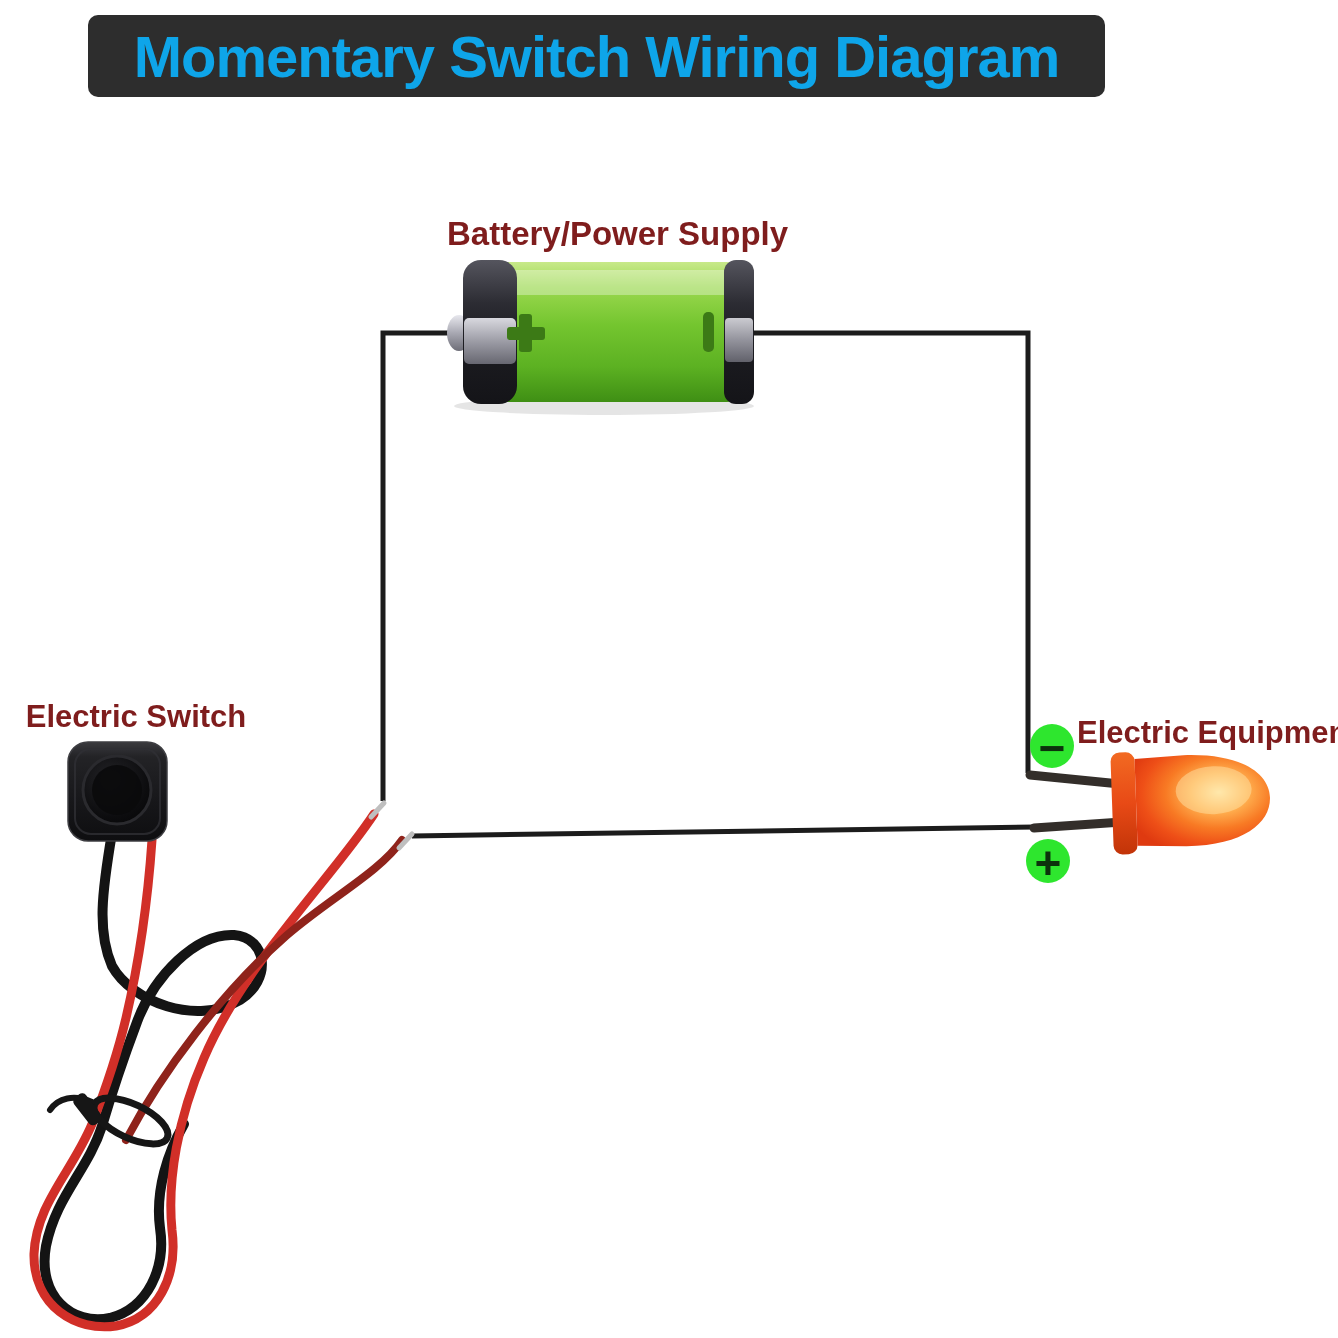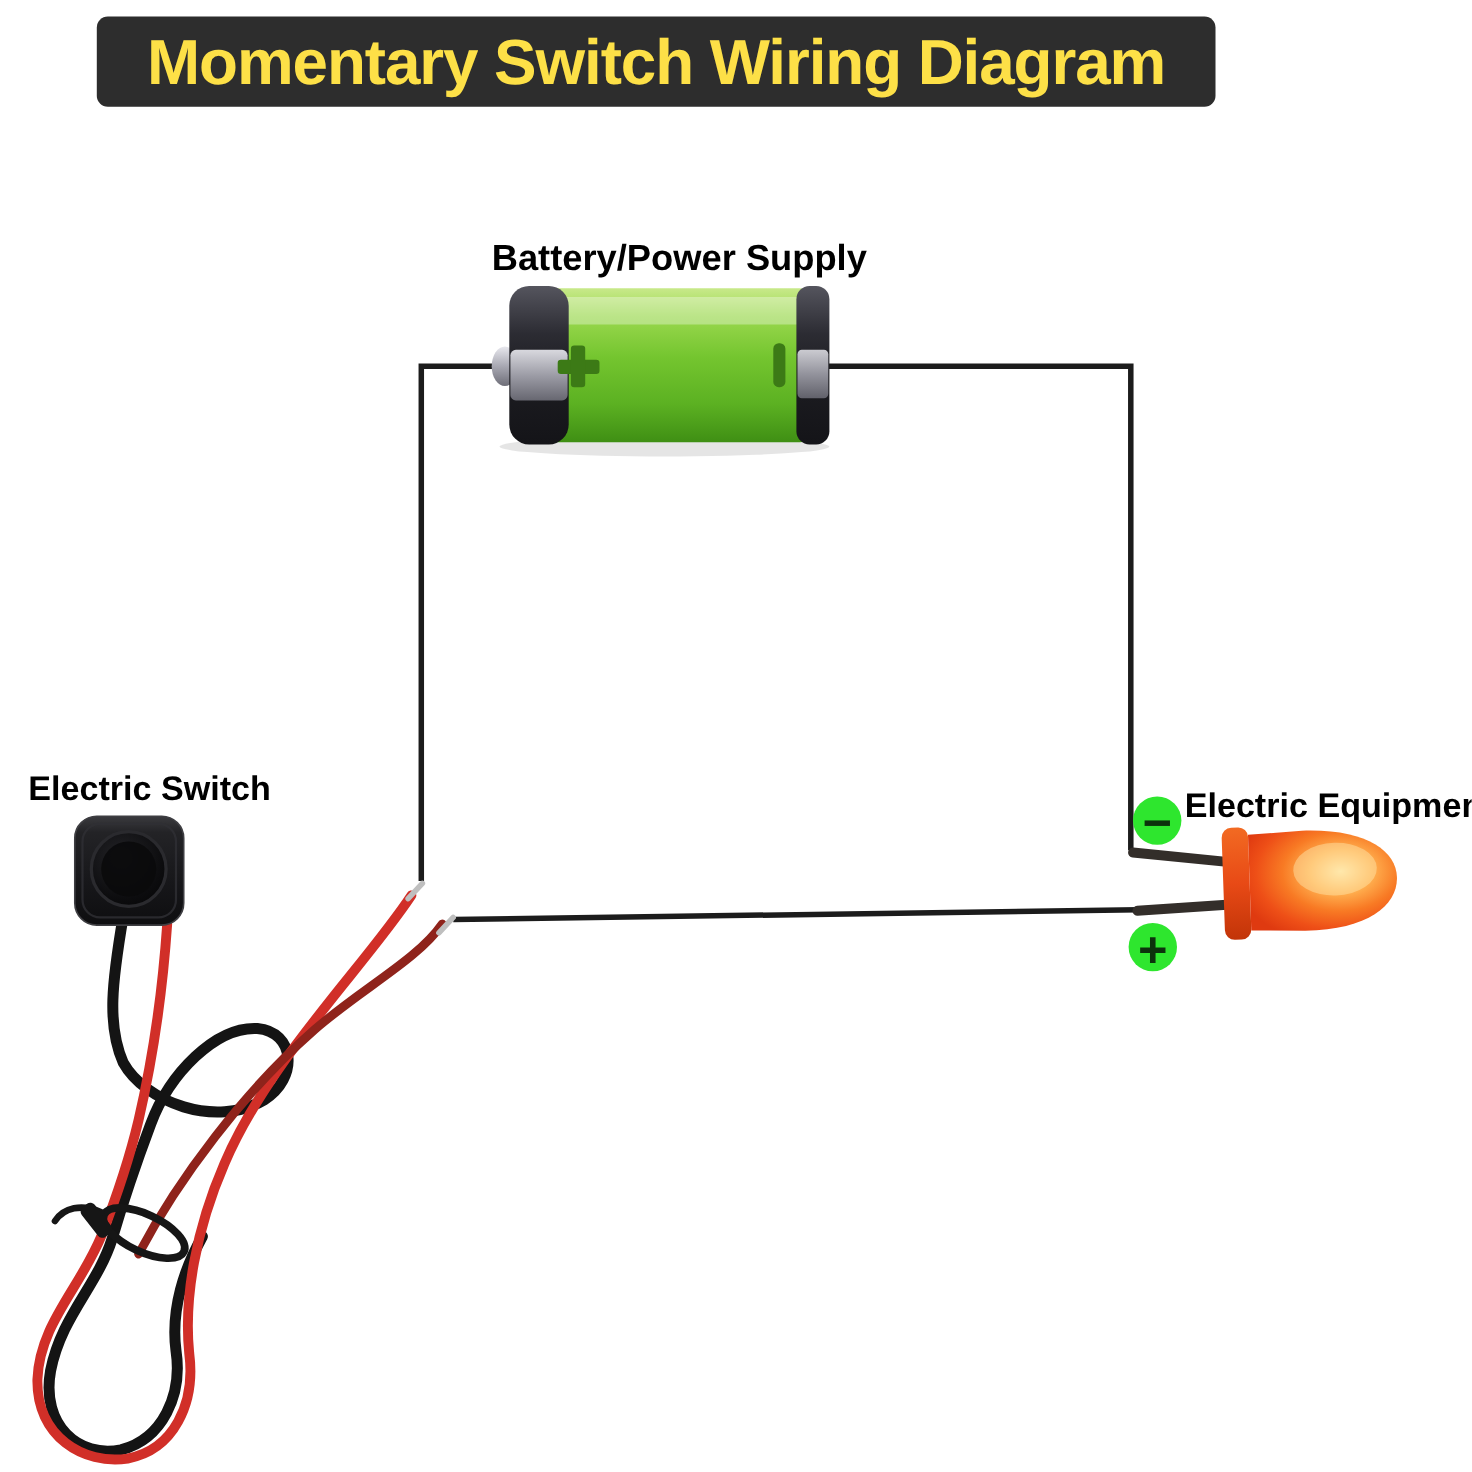--- a/index.html
+++ b/index.html
@@ -6,25 +6,25 @@
   .canvas{
     position:relative;width:1338px;height:1338px;background:#ffffff;
     font-family:"Liberation Sans", sans-serif;overflow:hidden;
   }
   .title-banner{
     position:absolute;left:88px;top:15px;width:1017px;height:82px;
     background:#2d2d2d;border-radius:10px;
     display:flex;align-items:center;justify-content:center;
   }
   .title-banner span{
-    color:#fde047;font-size:58px;font-weight:bold;letter-spacing:-1px;
+    color:#0ea5e9;font-size:58px;font-weight:bold;letter-spacing:-1px;
     white-space:nowrap;
   }
   .label{
-    position:absolute;color:#000000;line-height:1.05;white-space:nowrap;
+    position:absolute;color:#7f1d1d;line-height:1.05;white-space:nowrap;
   }
   .battery-label{
     left:447px;top:217px;width:336px;text-align:center;
     font-size:33px;font-weight:600;
   }
   .switch-label{
     left:0px;top:701px;width:272px;text-align:center;
     font-size:31px;font-weight:bold;
   }
   .equipment-label{

